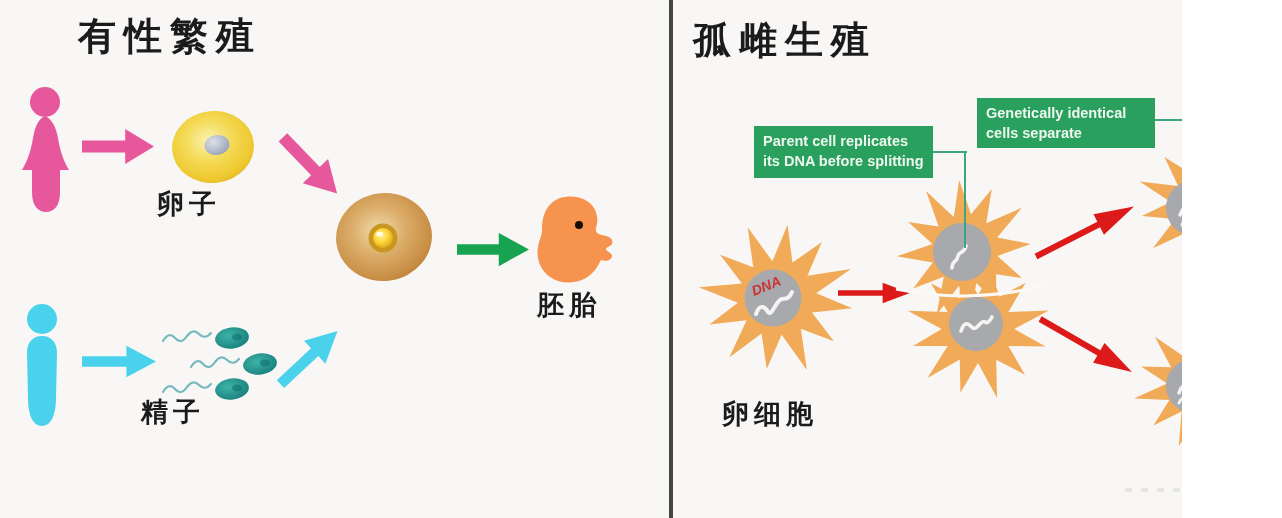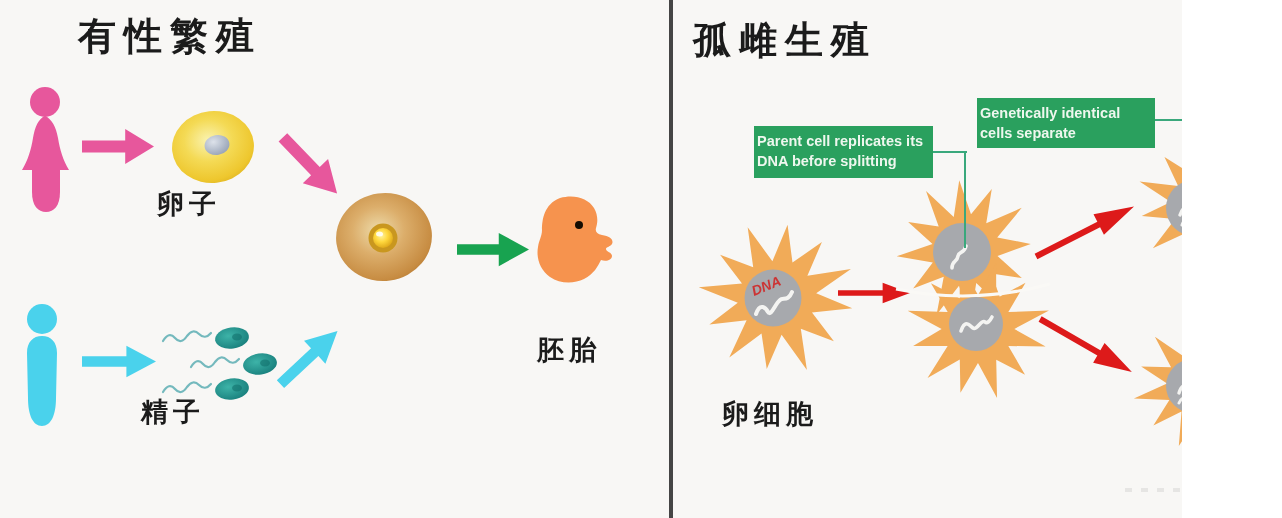--- a/index.html
+++ b/index.html
@@ -4,21 +4,21 @@
 <style>
   html,body{margin:0;padding:0;}
   body{background:#ffffff;font-family:"Liberation Sans",sans-serif;}
   .stage{position:relative;width:1182px;height:518px;background:#f8f7f5;overflow:hidden;}
   .abs{position:absolute;}
   .cn{font-family:"Liberation Serif","DejaVu Serif",serif;font-weight:bold;color:#1b1b1b;white-space:nowrap;}
   .panel-title{font-size:38px;letter-spacing:8px;}
   .cn-label{font-size:27px;letter-spacing:5px;text-align:right;}
   .divider{width:4px;background:#454545;}
   .callout{background:#2aa05e;color:#eef7ee;font-size:14.5px;line-height:1.4;font-weight:600;
-           padding:5px 3px;box-sizing:border-box;font-family:"Liberation Sans",sans-serif;}
+           padding:5px 9px;box-sizing:border-box;font-family:"Liberation Sans",sans-serif;}
   .connector{background:#3aa87c;}
   .watermark{height:4px;opacity:.14;background:repeating-linear-gradient(90deg,#777 0 7px,transparent 7px 16px);}
   svg{display:block;overflow:visible;}
 </style>
 </head>
 <body>
 
 <div class="stage">
 
   <svg width="0" height="0" class="abs" aria-hidden="true">
@@ -112,21 +112,21 @@
   </svg>
 
   <svg class="abs" style="left:457px;top:232px;" width="72" height="35" viewBox="0 0 100 40" preserveAspectRatio="none">
     <polygon points="0,14 58,14 58,1 100,20 58,39 58,26 0,26" fill="#18a350"></polygon>
   </svg>
 
   <svg class="abs" style="left:532px;top:192px;" width="95" height="98" viewBox="0 0 95 98">
     <path d="M 28,6 C 42,2 56,6 62,16 C 66,23 66,30 64,36 C 63,40 65,42 70,43 C 78,44 82,48 80,52 C 78,55 74,55 74,57 C 74,60 80,60 80,64 C 80,68 74,70 69,68 C 66,74 62,82 52,87 C 42,92 28,92 18,85 C 8,78 4,66 6,55 C 7,48 10,44 10,38 C 10,28 12,12 28,6 Z" fill="#f6934e"></path>
     <circle cx="47" cy="33" r="4" fill="#140c02"></circle>
   </svg>
-  <div class="abs cn cn-label" style="left:537px;top:287px;margin-top:45px;">胚胎</div>
+  <div class="abs cn cn-label" style="left:537px;top:287px;">胚胎</div>
 
   <div class="abs divider" style="left:669px;top:0;height:518px;"></div>
 
   <div class="abs cn panel-title" style="left:693px;top:15px;">孤雌生殖</div>
 
   <svg class="abs" style="left:698px;top:220px;" width="160" height="156" viewBox="0 0 160 156">
     <use href="#spikyP" transform="translate(79,78) scale(76,74) rotate(8)" fill="#f1ab58"></use>
     <circle cx="75" cy="78" r="28.5" fill="#a7a9ad"></circle>
     <path d="M 58,94 C 62,82 68,88 70,92 C 73,97 77,84 82,80 C 85,77 90,82 94,72" stroke="#f4f4f2" stroke-width="4" fill="none" stroke-linecap="round"></path>
     <text transform="translate(56,76) rotate(-22)" font-size="14" font-weight="bold" font-style="italic" fill="#cc3434" font-family="Liberation Sans, sans-serif">DNA</text>

